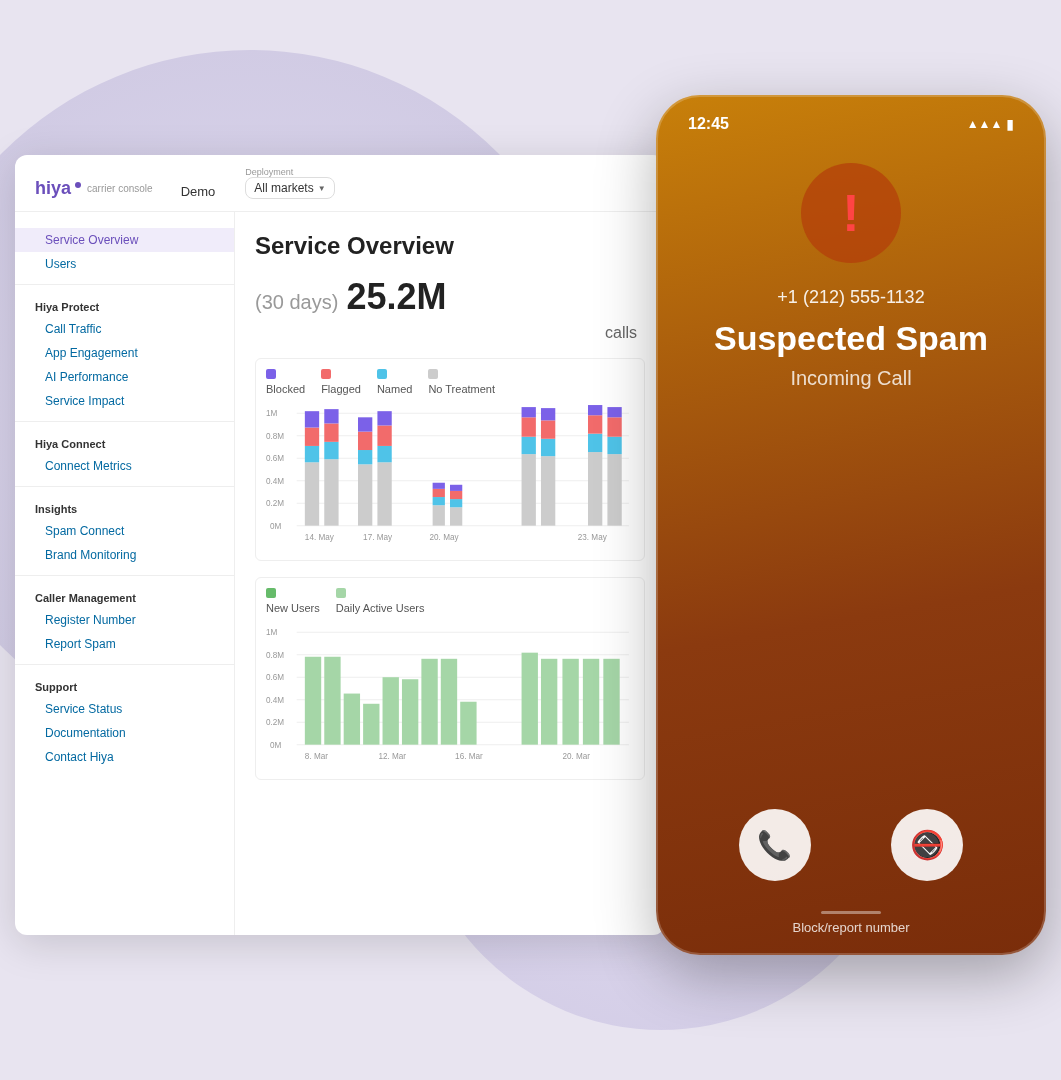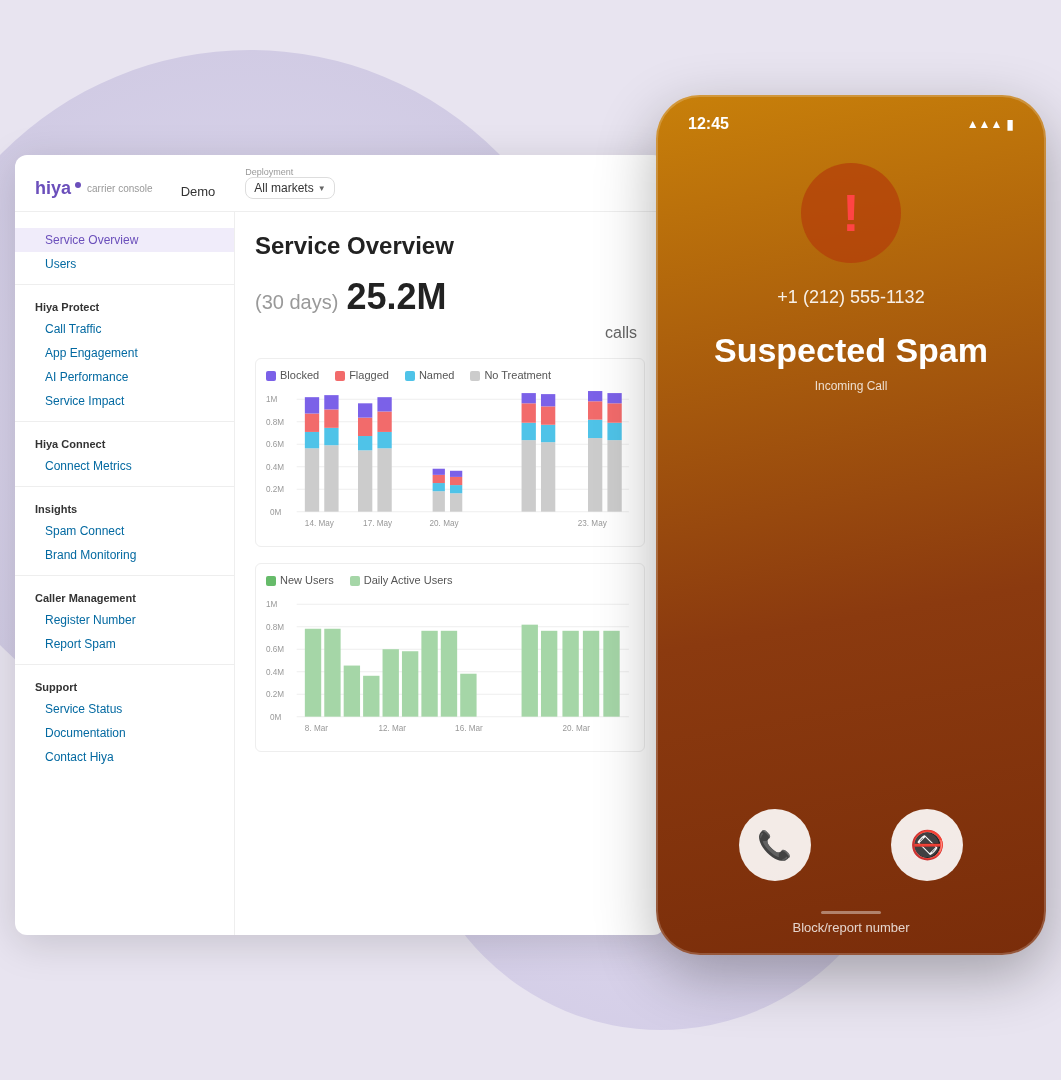--- a/index.html
+++ b/index.html
@@ -186,24 +186,25 @@
 
     
     .chart-legend {
       display: flex;
       gap: 16px;
       margin-bottom: 8px;
       flex-wrap: wrap;
     }
     .legend-item {
       display: flex;
-      align-items: flex-end;
+      align-items: flex-start;
       gap: 4px;
       font-size: 11px;
       color: #555;
+      flex-direction: column;
     }
     .legend-dot {
       width: 10px; height: 10px;
       border-radius: 2px;
     }
 
     
     .chart-container {
       background: white;
       border: 1px solid #eee;
@@ -271,32 +272,32 @@
       font-size: 52px;
       color: #ff4444;
       font-weight: 900;
       line-height: 1;
     }
 
     
     .phone-number {
       font-size: 18px;
       color: rgba(255,255,255,0.9);
-      margin-bottom: 24px;
+      margin-bottom: 12px;
     }
     .phone-caller-label {
       font-size: 34px;
       font-weight: 700;
       color: white;
       text-align: center;
       margin-bottom: 10px;
       line-height: 1.1;
     }
     .phone-call-type {
-      font-size: 12px;
+      font-size: 20px;
       color: rgba(255,255,255,0.8);
       margin-bottom: 64px;
     }
 
     
     .phone-buttons {
       display: flex;
       gap: 80px;
       margin-top: auto;
       margin-bottom: 20px;

